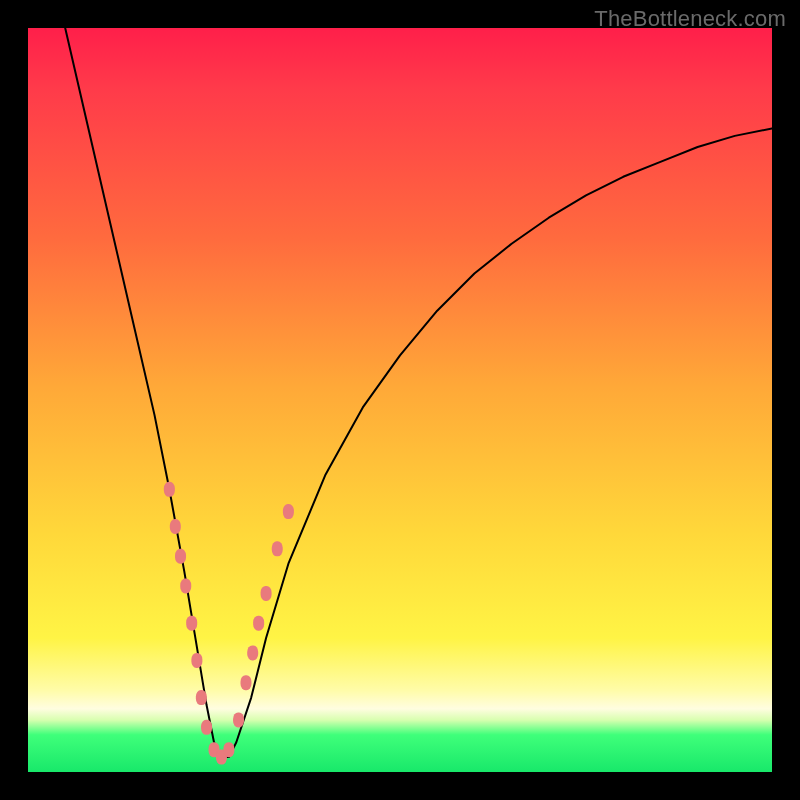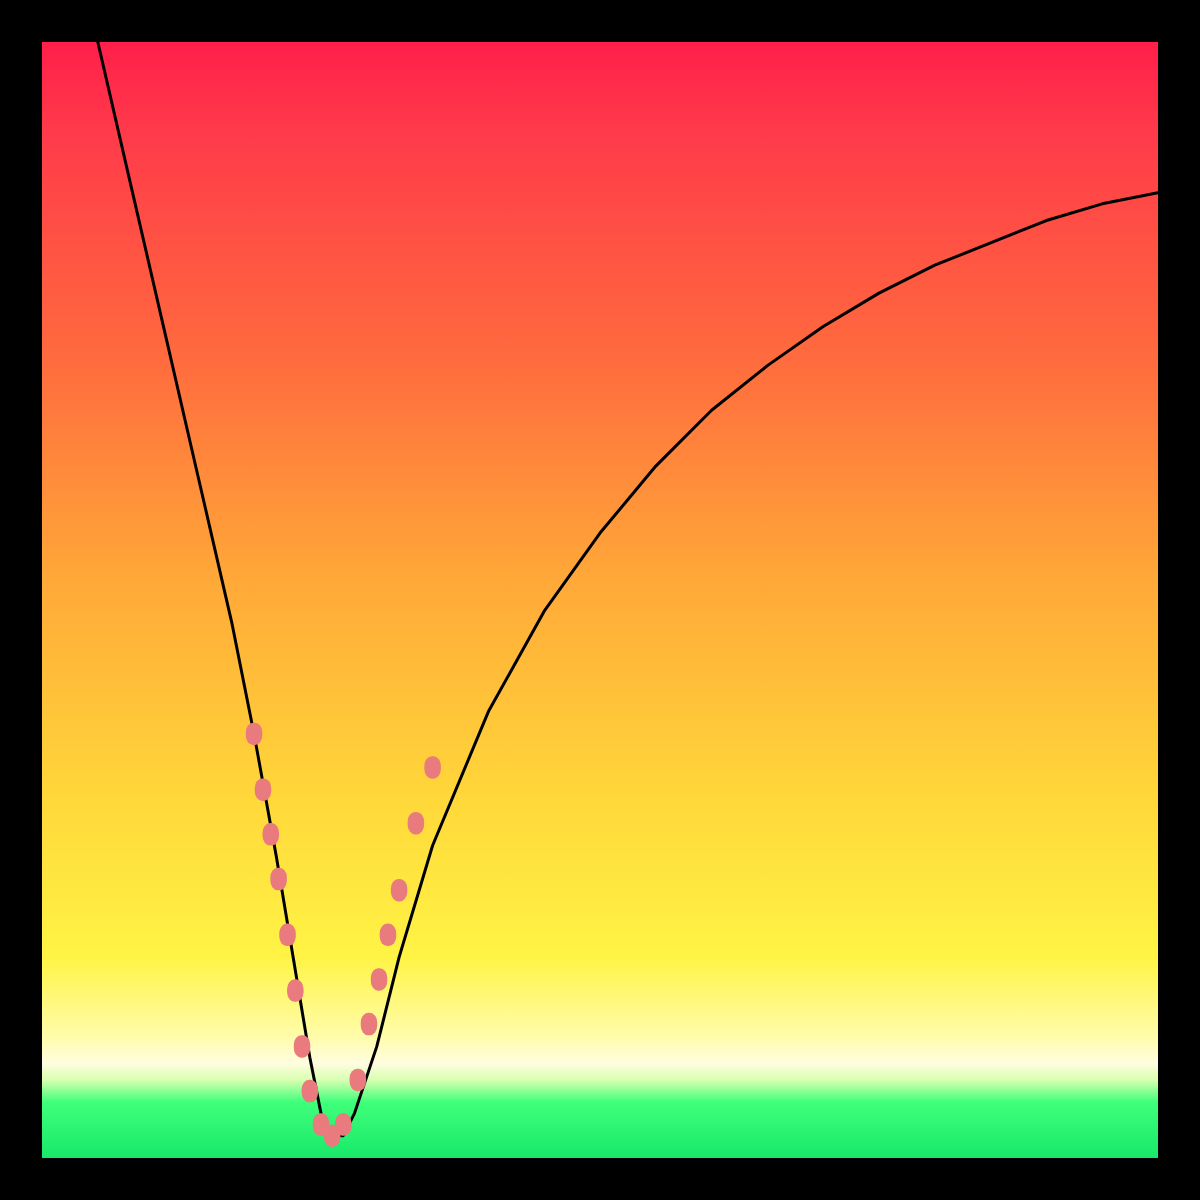--- a/index.html
+++ b/index.html
@@ -55,20 +55,21 @@
   }
   svg.curve {
     position: absolute;
     inset: 0;
   }
 </style>
 </head>
 <body>
 
 <div class="frame">
+  <div class="watermark">TheBottleneck.com</div>
 
   <div class="plot-area">
     <div class="gradient-bg"></div>
     <svg class="curve" viewBox="0 0 744 744" preserveAspectRatio="none">
       <g id="curve-path">
           <path d="M37.20 0.00 L59.52 96.72 L81.84 193.44 L104.16 290.16 L126.48 386.88 L141.36 461.28 L156.24 543.12 L167.40 610.08 L178.56 677.04 L186.00 714.24 L193.44 729.12 L200.88 729.12 L208.32 714.24 L223.20 669.60 L238.08 610.08 L260.40 535.68 L297.60 446.40 L334.80 379.44 L372.00 327.36 L409.20 282.72 L446.40 245.52 L483.60 215.76 L520.80 189.72 L558.00 167.40 L595.20 148.80 L632.40 133.92 L669.60 119.04 L706.80 107.88 L744.00 100.44" fill="none" stroke="#000" stroke-width="2" stroke-linecap="round" stroke-linejoin="round"></path>
         </g>
       <g id="markers">
           <rect x="135.86" y="453.78" width="11" height="15" rx="5" ry="6.5" fill="#e97a7d"></rect>
           <rect x="141.81" y="490.98" width="11" height="15" rx="5" ry="6.5" fill="#e97a7d"></rect>

